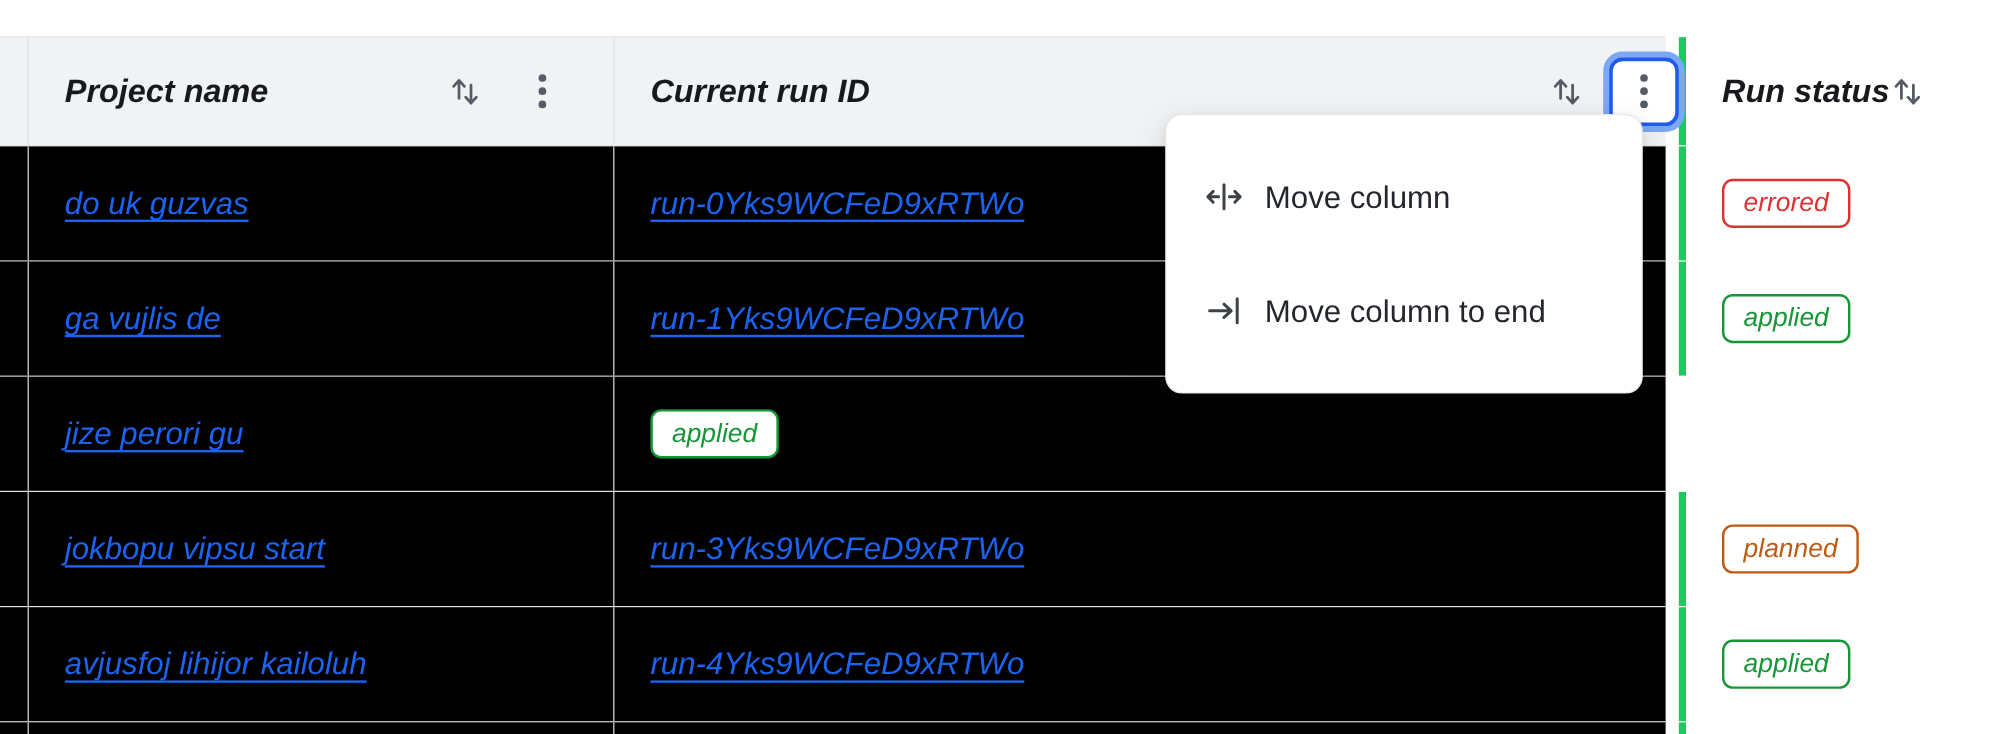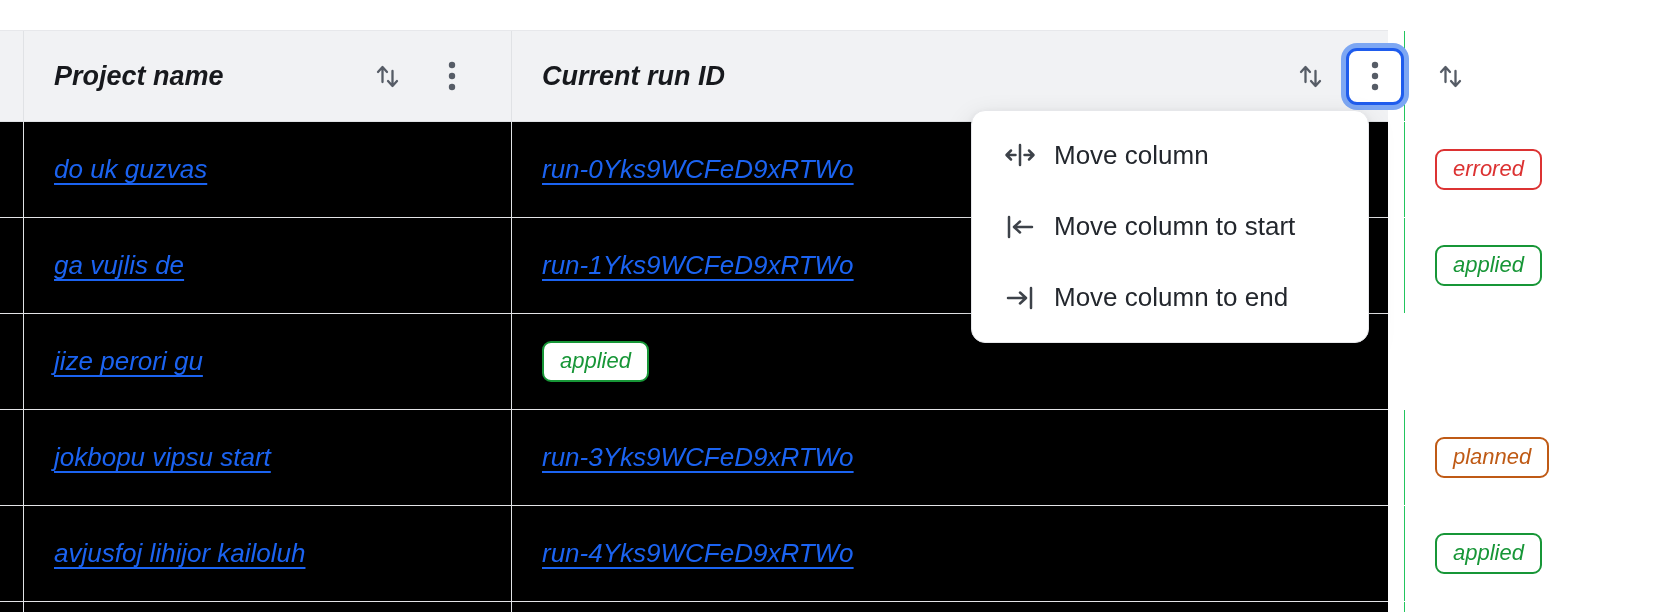--- a/index.html
+++ b/index.html
@@ -25,21 +25,21 @@
     display: flex;
     height: 96px;
     border-bottom: 1px solid #e3e4e7;
     background: #000000;
   }
   .row.partial { height: 10px; border-bottom: none; }
 
   .cell { display: flex; align-items: center; height: 100%; }
   .gutter  { width: 24px;  border-right: 1px solid #e0e2e5; flex: 0 0 auto; }
   .col1    { width: 488px; border-right: 1px solid #e0e2e5; flex: 0 0 auto; padding-left: 30px; padding-right: 30px; }
-  .col2    { width: 893px; border-right: 1px solid #22c55e; flex: 0 0 auto; padding-left: 30px; }
+  .col2    { width: 893px; border-right: 6px solid #22c55e; flex: 0 0 auto; padding-left: 30px; }
   .col3    { flex: 1 1 auto; padding-left: 30px; padding-right: 29px; }
 
   .hlabel { font-size: 27px; font-weight: 700; color: #17191d; white-space: nowrap; }
   .hicons { margin-left: auto; display: flex; align-items: center; gap: 21px; }
 
   .icon-btn {
     width: 58px; height: 57px;
     display: flex; align-items: center; justify-content: center;
     background: transparent; border: none; border-radius: 11px; cursor: pointer;
     flex: 0 0 auto;
@@ -72,21 +72,21 @@
     background: #ffffff;
     white-space: nowrap;
   }
   .badge[data-status="errored"] { color: #dc3232; border-color: #dc3232; }
   .badge[data-status="applied"] { color: #179637; border-color: #179637; }
   .badge[data-status="planned"] { color: #bf5a15; border-color: #bf5a15; }
 
   
   .menu {
     position: absolute;
-    left: 971px; top: 110px;
+    left: 971px; top: 95px;
     width: 398px; height: 233px;
     background: #ffffff;
     border: 1px solid #e6e7ea;
     border-radius: 14px;
     box-shadow: 0 10px 28px rgba(0,0,0,0.14), 0 2px 6px rgba(0,0,0,0.06);
     display: flex;
     flex-direction: column;
     justify-content: space-evenly;
     padding: 8px 0;
     z-index: 10;
@@ -157,20 +157,21 @@
               <circle cx="4" cy="5" r="3.2"></circle>
                 <circle cx="4" cy="16" r="3.2"></circle>
                 <circle cx="4" cy="27" r="3.2"></circle>
             </svg>
           </span>
         </button>
       </span>
     </div>
 
     <div class="cell col3">
+      <span class="hlabel">Run status</span>
       <span class="hicons">
         <button class="icon-btn sort-btn">
           <span>
             <svg width="27" height="27" viewBox="0 0 27 27" fill="none" stroke="#565c66" stroke-width="2.3" stroke-linecap="round" stroke-linejoin="round">
               <path d="M8.5 19 V4.5 M4 9 L8.5 4 L13 9"></path>
               <path d="M18.5 8 V22.5 M14 18 L18.5 23 L23 18"></path>
             </svg>
           </span>
         </button>
       </span>
@@ -254,29 +255,20 @@
     <span class="mi-icon">
       <svg width="32" height="32" viewBox="0 0 32 32" fill="none" stroke="#3d4249" stroke-width="2.5" stroke-linecap="round" stroke-linejoin="round">
         <path d="M16 6 V26"></path>
         <path d="M11.5 16 H3 M7 11.5 L2.5 16 L7 20.5"></path>
         <path d="M20.5 16 H29 M25 11.5 L29.5 16 L25 20.5"></path>
       </svg>
     </span>
     <span class="mi-label">Move column</span>
   </button>
 
-  <button class="menu-item">
-    <span class="mi-icon">
-      <svg width="32" height="32" viewBox="0 0 32 32" fill="none" stroke="#3d4249" stroke-width="2.5" stroke-linecap="round" stroke-linejoin="round">
-        <path d="M5 6 V26"></path>
-        <path d="M28 16 H10.5 M16 10.5 L10 16 L16 21.5"></path>
-      </svg>
-    </span>
-    <span class="mi-label">Move column to start</span>
-  </button>
 
   <button class="menu-item">
     <span class="mi-icon">
       <svg width="32" height="32" viewBox="0 0 32 32" fill="none" stroke="#3d4249" stroke-width="2.5" stroke-linecap="round" stroke-linejoin="round">
         <path d="M27 6 V26"></path>
         <path d="M4 16 H21.5 M16 10.5 L22 16 L16 21.5"></path>
       </svg>
     </span>
     <span class="mi-label">Move column to end</span>
   </button>

